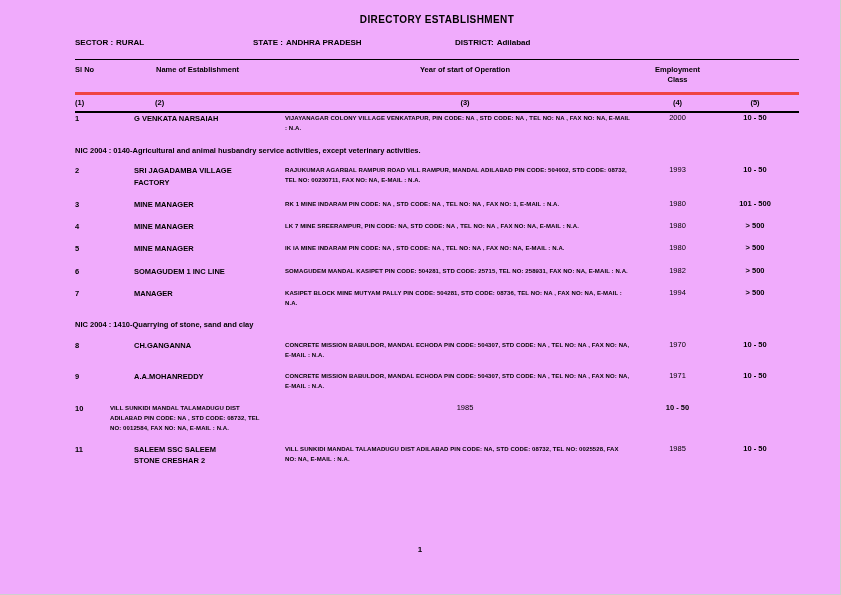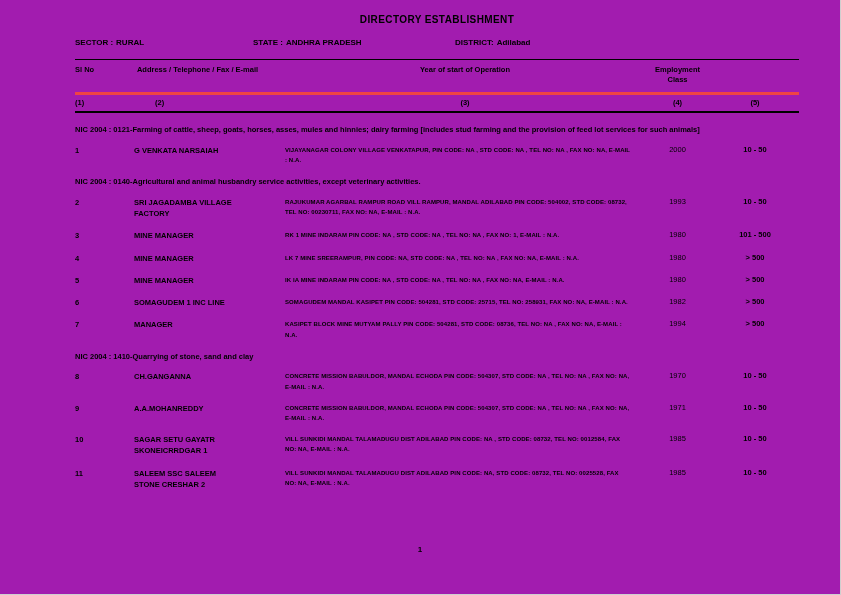--- a/index.html
+++ b/index.html
@@ -1,19 +1,19 @@
 <!DOCTYPE html>
 <html><head>
 <meta charset="utf-8">
 <style>
   * { margin:0; padding:0; box-sizing:border-box; }
   html,body { background:#f2f2f2; }
   body { font-family:"Liberation Sans", sans-serif; color:#000; }
   .page {
-    width:841px; height:595px; background:#a21caf; position:relative;
+    width:841px; height:595px; background:#f0abfc; position:relative;
     padding:8px 41px 0 75px; overflow:hidden; margin:0 auto;
     border-right:1px solid #cfcfcf; border-bottom:1px solid #cfcfcf;
   }
   .title {
     text-align:center; font-weight:bold; font-size:10px; letter-spacing:0.4px;
     margin-top:6px;
   }
   .meta-row {
     display:grid; grid-template-columns:178px 202px 1fr;
     margin-top:13px; font-size:8px; font-weight:bold;
@@ -66,34 +66,33 @@
     <div class="meta-item">
       <span>STATE :</span><span>ANDHRA PRADESH</span>
     </div>
     <div class="meta-item">
       <span>DISTRICT:</span><span>Adilabad</span>
     </div>
   </div>
 
   <div class="thead">
     <div class="c1">Sl No</div>
-    <div class="c3">Address / Telephone / Fax / E-mail</div>
+    <div class="c2">Name of Establishment</div>
     <div class="c4">Year of start of Operation</div>
     <div class="c5">Employment Class</div>
   </div>
 
   <div class="numrow">
     <div class="c1">(1)</div>
     <div class="c2">(2)</div>
     <div class="c3">(3)</div>
     <div class="c4">(4)</div>
     <div class="c5">(5)</div>
   </div>
 
-  <div class="section-heading">NIC 2004 : 0121-Farming of cattle, sheep, goats, horses, asses, mules and hinnies; dairy farming  [includes stud farming and the provision of feed lot services for such animals]</div>
   <div class="row">
     <div class="sl">1</div>
     <div class="name">G VENKATA NARSAIAH</div>
     <div class="addr">VIJAYANAGAR COLONY VILLAGE VENKATAPUR,  PIN CODE: NA , STD CODE: NA  , TEL NO: NA  , FAX NO: NA, E-MAIL : N.A.</div>
     <div class="year">2000</div>
     <div class="emp">10 - 50</div>
   </div>
 
   <div class="section-heading">NIC 2004 : 0140-Agricultural and animal husbandry service activities, except veterinary activities.</div>
   <div class="row">
@@ -150,21 +149,20 @@
   </div>
   <div class="row">
     <div class="sl">9</div>
     <div class="name">A.A.MOHANREDDY</div>
     <div class="addr">CONCRETE MISSION BABULDOR, MANDAL ECHODA   PIN CODE: 504307, STD CODE: NA  , TEL NO: NA  , FAX NO: NA, E-MAIL : N.A.</div>
     <div class="year">1971</div>
     <div class="emp">10 - 50</div>
   </div>
   <div class="row">
     <div class="sl">10</div>
-    <div class="name">SAGAR SETU GAYATR SKONEICRRDGAR 1</div>
     <div class="addr">VILL  SUNKIDI MANDAL TALAMADUGU DIST ADILABAD   PIN CODE: NA , STD CODE: 08732, TEL NO: 0012584, FAX NO: NA, E-MAIL : N.A.</div>
     <div class="year">1985</div>
     <div class="emp">10 - 50</div>
   </div>
   <div class="row">
     <div class="sl">11</div>
     <div class="name">SALEEM SSC SALEEM STONE CRESHAR 2</div>
     <div class="addr">VILL SUNKIDI MANDAL TALAMADUGU DIST ADILABAD   PIN CODE: NA, STD CODE: 08732, TEL NO: 0025528, FAX NO: NA, E-MAIL : N.A.</div>
     <div class="year">1985</div>
     <div class="emp">10 - 50</div>

